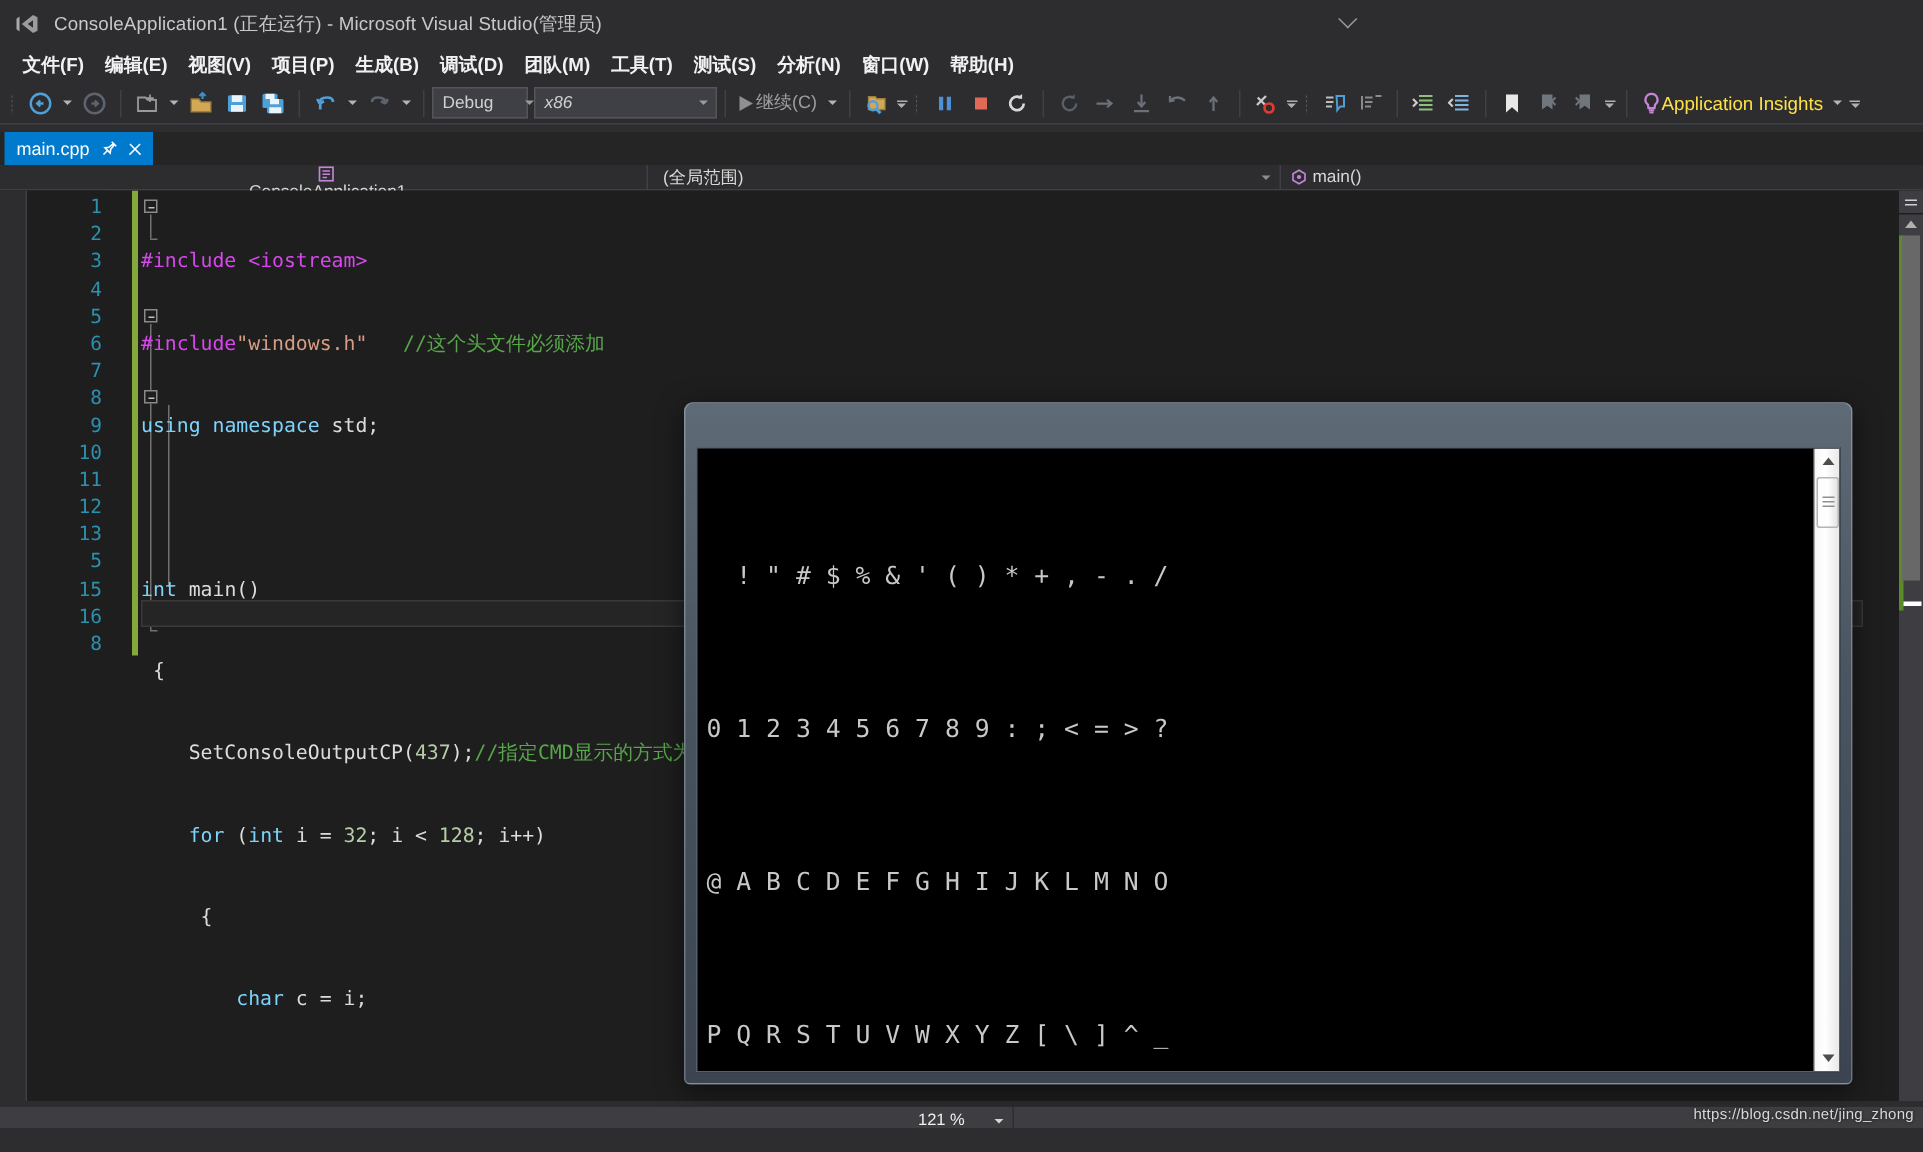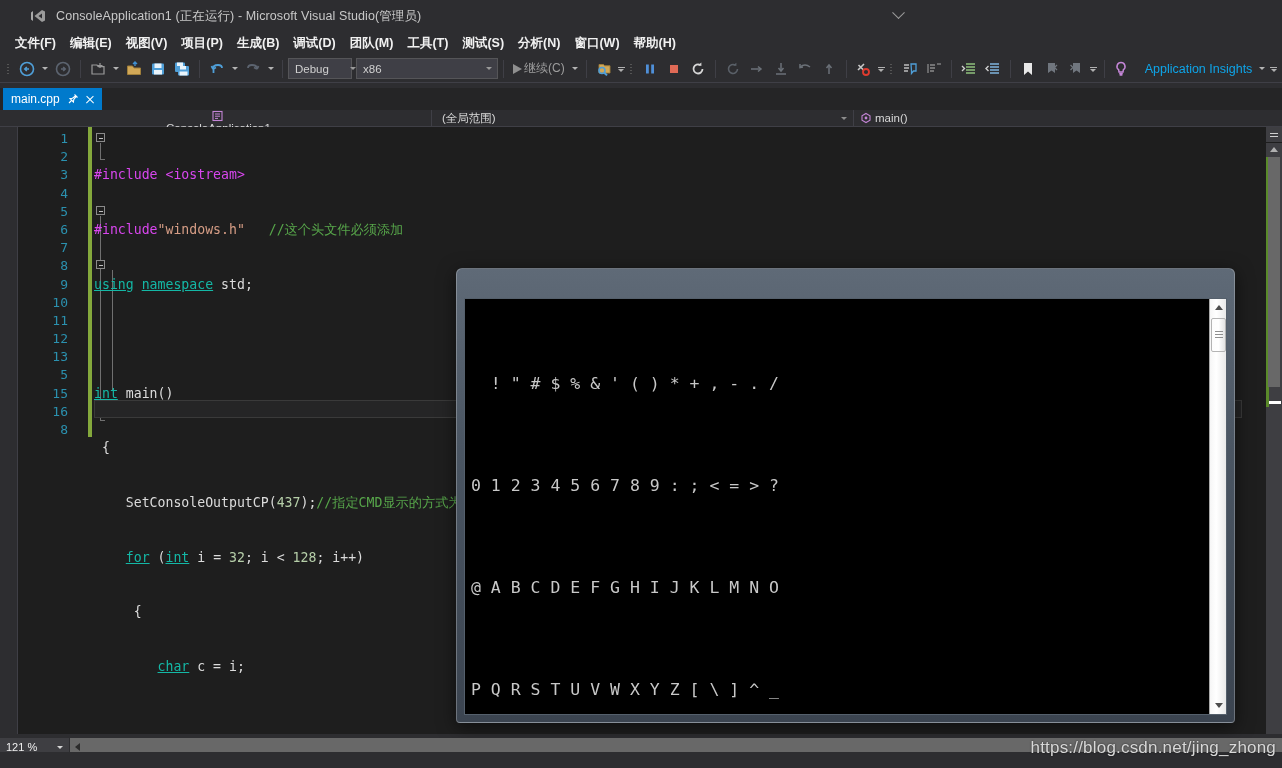--- a/index.html
+++ b/index.html
@@ -14,21 +14,21 @@
     position: relative;
     width: 1282px; height: 768px;
     background: #2d2d30;
     overflow: hidden;
   }
 
   
   .titlebar {
     position: absolute; left: 0; top: 0; width: 1282px; height: 32px;
     background: #2d2d30;
-    display: flex; align-items: center; padding-left: 20px;
+    display: flex; align-items: center;
   }
   .vs-logo {
     width: 20px; height: 20px; margin-left: 8px; margin-right: 8px;
     position: relative; flex: 0 0 auto;
   }
   .vs-logo svg { display: block; }
   .title-text {
     color: #c8c8c8; font-size: 12.5px; letter-spacing: .1px;
     white-space: nowrap;
   }
@@ -82,27 +82,27 @@
     height: 21px; background: #3f3f46; border: 1px solid #555558;
     display: flex; align-items: center; color: #d0d0d0; font-size: 11.5px;
     padding-left: 6px; position: relative; flex:0 0 auto;
   }
   .combo .cap { width: 16px; display:flex; align-items:center; justify-content:center; margin-left:auto;}
   .combo .cap i {
     width: 0; height: 0; border-left: 3.5px solid transparent; border-right: 3.5px solid transparent;
     border-top: 3.5px solid #9a9a9a;
   }
   .combo-debug { width: 64px; gap: 21px; }
-  .combo-platform { width: 142px; }
+  .combo-platform { width: 122px; font-style: italic; }
   .run-label { color: #9e9e9e; font-size: 12px; margin-left: 2px; white-space: nowrap; text-align: right;}
   .play-tri {
     width: 0; height: 0; border-top: 5.5px solid transparent; border-bottom: 5.5px solid transparent;
     border-left: 9px solid #8f8f8f;
   }
-  .ai-label { color: #0ea5e9; font-size: 12.5px; white-space: nowrap; margin-left: 17px;}
+  .ai-label { color: #fde047; font-size: 12.5px; white-space: nowrap; margin-left: 0;}
   .overflow-chev { width:11px; height:22px; display:flex; flex-direction:column; align-items:center; justify-content:center; flex:0 0 auto;}
   .overflow-chev span { display:block; width:7px; height:1px; background:#b0b0b0; margin:1px 0;}
   .overflow-chev i { width: 0; height: 0; border-left: 3.5px solid transparent; border-right: 3.5px solid transparent; border-top: 3.5px solid #b0b0b0;}
 
   
   .tabstrip {
     position: absolute; left: 0; top: 88px; width: 1282px; height: 22px;
     background: #252526;
   }
   .doctab {
@@ -158,21 +158,21 @@
   .ed-changebar {
     position: absolute; left: 88px; top: 0; width: 4px; height: 310px;
     background: #84a83c;
   }
   .ed-code {
     position: absolute; left: 94px; top: 3px; right: 40px; bottom: 0;
     font-family: "DejaVu Sans Mono", monospace; font-size: 13.2px;
     color: #dcdcdc; white-space: pre; line-height: 18.2px;
   }
   .ed-code div { height: 18.2px; }
-  .kw   { color: #14b8a6; text-decoration: underline; }
+  .kw   { color: #7dd3fc; }
   .str  { color: #d69d85; }
   .cmt  { color: #57a64a; }
   .num  { color: #b5cea8; }
   .pp   { color: #d946ef; }
   .cur-line {
     position: absolute; left: 94px; right: 40px; height: 18.2px;
     border: 1px solid #3a3a3a; background: #252526; box-sizing: border-box;
   }
   .fold-box {
     position: absolute; width: 9px; height: 9px; border: 1px solid #8a8a8a; background: #1e1e1e;
@@ -199,41 +199,41 @@
     position:absolute; left:4px; top:20px; width:0;height:0;
     border-left:4px solid transparent;border-right:4px solid transparent;border-bottom:5px solid #b0b0b0;
   }
   .ed-vscroll .track { position:absolute; left:2px; top:30px; width:12px; height:230px; background:#686868;}
   .ed-vscroll .greenmark { position:absolute; left:0px; top:30px; width:3px; height:250px; background:#5a8a2a;}
   .ed-vscroll .caretmark { position:absolute; left:3px; top:274px; width:12px; height:3px; background:#ffffff;}
 
   
   .bottombar {
     position: absolute; left: 0; top: 738px; width: 1282px; height: 18px;
-    background: #3e3e42; display: flex; align-items: flex-start;
+    background: #3e3e42; display: flex; align-items: center; flex-direction: column;
   }
   .zoomcombo {
     width: 70px; height: 18px; background: #3e3e42; color: #f0f0f0; font-size: 11px;
     display: flex; align-items: center; padding-left: 6px; flex: 0 0 auto;
     border-right: 1px solid #2d2d30;
   }
   .zoomcombo i { margin-left: auto; margin-right: 6px; width:0;height:0;
     border-left:3.5px solid transparent;border-right:3.5px solid transparent;border-top:3.5px solid #d6d6d6;}
   .hscroll-left {
     width: 14px; height: 18px; background: #686868; display:flex;align-items:center;justify-content:center; flex:0 0 auto;
   }
   .hscroll-left i { width:0;height:0;border-top:4px solid transparent;border-bottom:4px solid transparent;border-right:5px solid #2b2b2b;}
   .hscroll-track { flex: 1; height: 18px; background: #686868; }
   .statusbar {
     position: absolute; left: 0; top: 752px; width: 1282px; height: 16px;
     background: #2d2d30;
   }
   .watermark {
     position: absolute; right: 6px; top: 738px;
-    color: #d8d8d8; font-size: 17px; letter-spacing: .2px;
+    color: #d8d8d8; font-size: 10px; letter-spacing: .2px;
     text-shadow: 0 0 2px rgba(0,0,0,.7);
   }
 
   
   .console {
     position: absolute; left: 456px; top: 268px; width: 779px; height: 455px;
     background: linear-gradient(180deg,#5f6a77 0%, #4a5562 40%, #3b4450 100%);
     border: 1px solid rgba(255,255,255,.25);
     border-radius: 6px 6px 4px 4px;
     box-shadow: 0 4px 18px rgba(0,0,0,.55);

